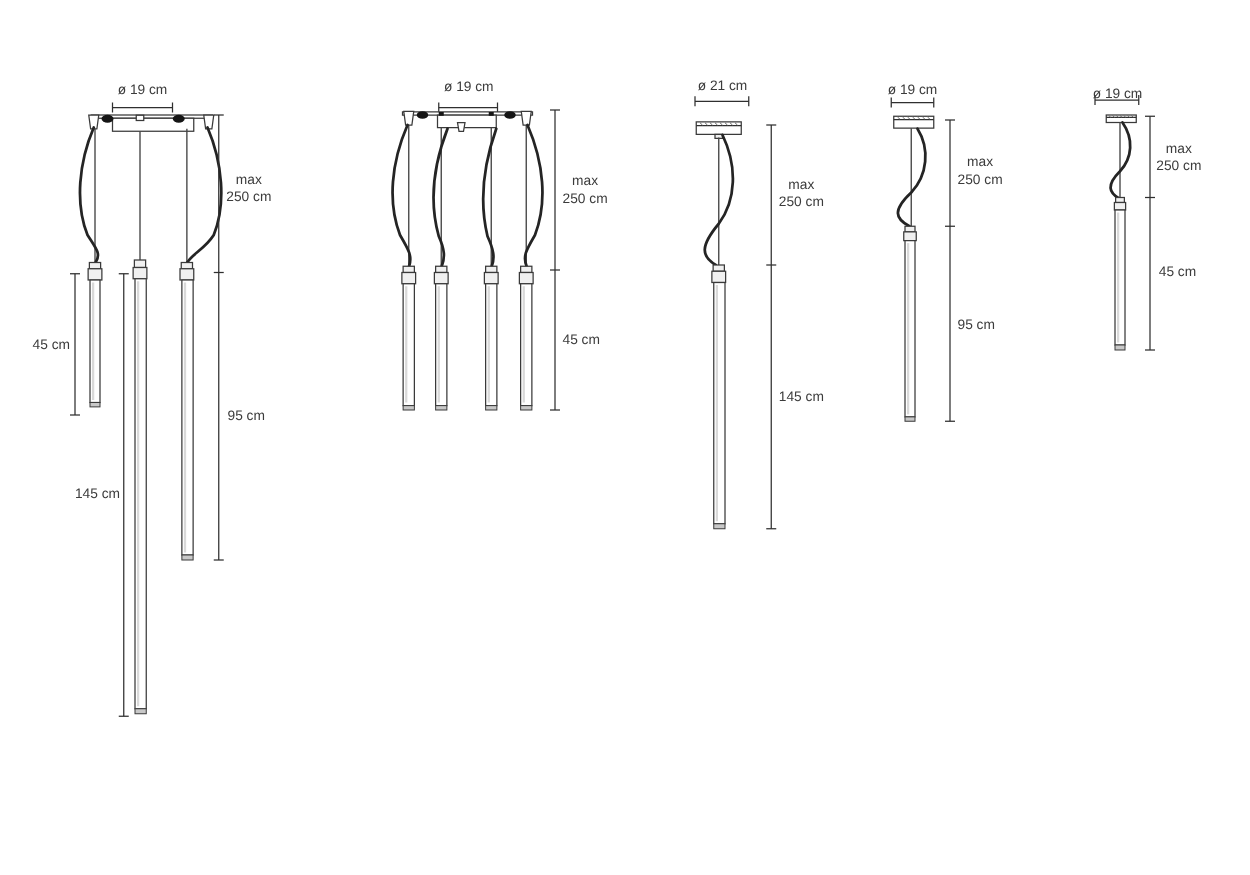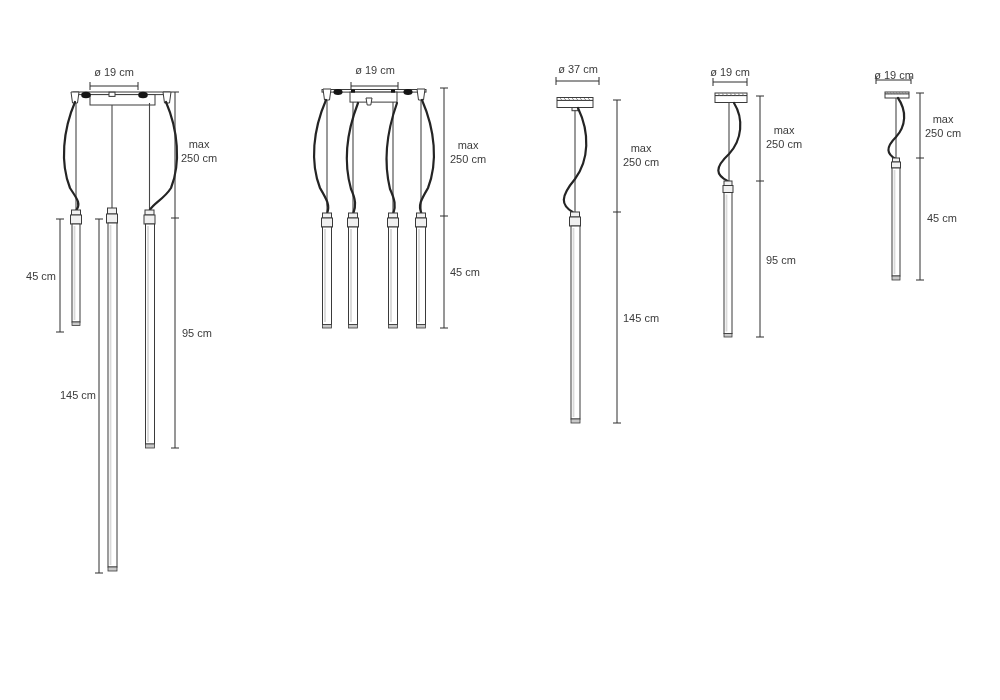--- a/index.html
+++ b/index.html
@@ -254,21 +254,21 @@
 250 cm</div>
   <div class="lbl rt" style="left:16px;top:270px;width:40px;">45 cm</div>
   <div class="lbl" style="left:182px;top:327px;">95 cm</div>
   <div class="lbl rt" style="left:46px;top:389px;width:50px;">145 cm</div>
 
   <div class="lbl ctr" style="left:345px;top:64px;width:60px;">ø 19 cm</div>
   <div class="lbl multi" style="left:450px;top:138px;">max
 250 cm</div>
   <div class="lbl" style="left:450px;top:266px;">45 cm</div>
 
-  <div class="lbl ctr" style="left:548px;top:63px;width:60px;">ø 37 cm</div>
+  <div class="lbl ctr" style="left:548px;top:63px;width:60px;">ø 21 cm</div>
   <div class="lbl multi" style="left:623px;top:141px;">max
 250 cm</div>
   <div class="lbl" style="left:623px;top:312px;">145 cm</div>
 
   <div class="lbl ctr" style="left:700px;top:66px;width:60px;">ø 19 cm</div>
   <div class="lbl multi" style="left:766px;top:123px;">max
 250 cm</div>
   <div class="lbl" style="left:766px;top:254px;">95 cm</div>
 
   <div class="lbl ctr" style="left:864px;top:69px;width:60px;">ø 19 cm</div>

